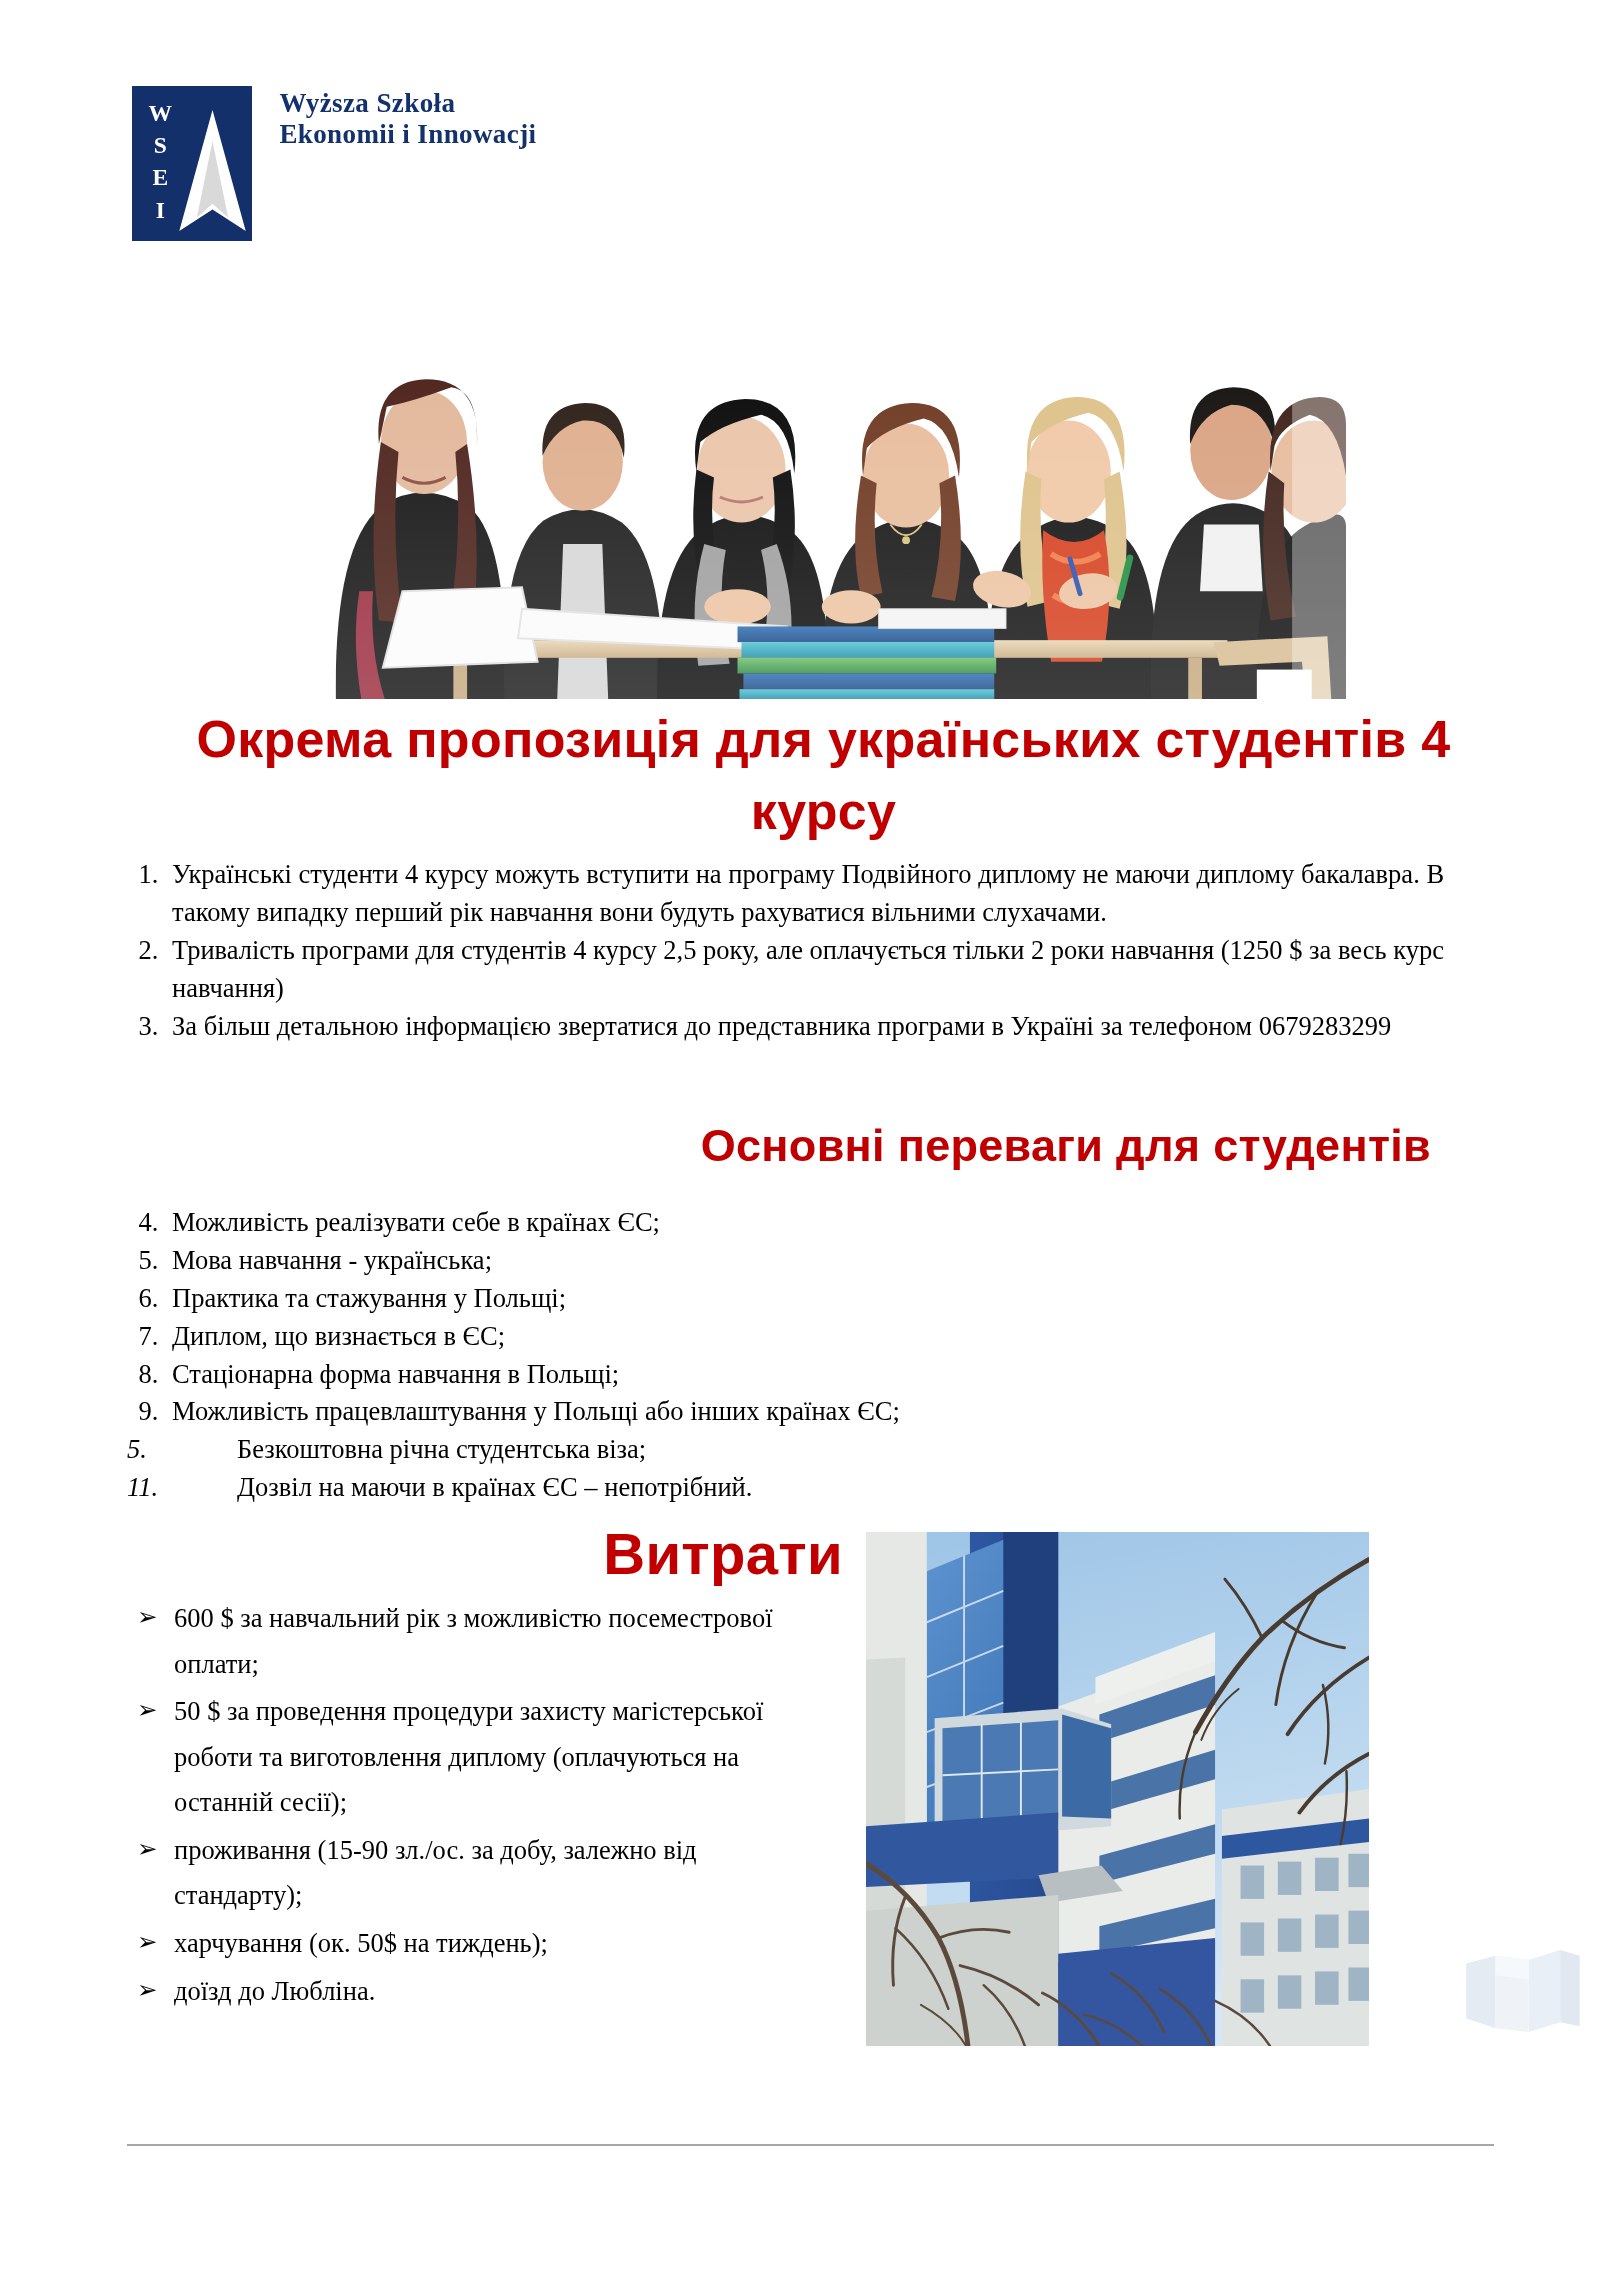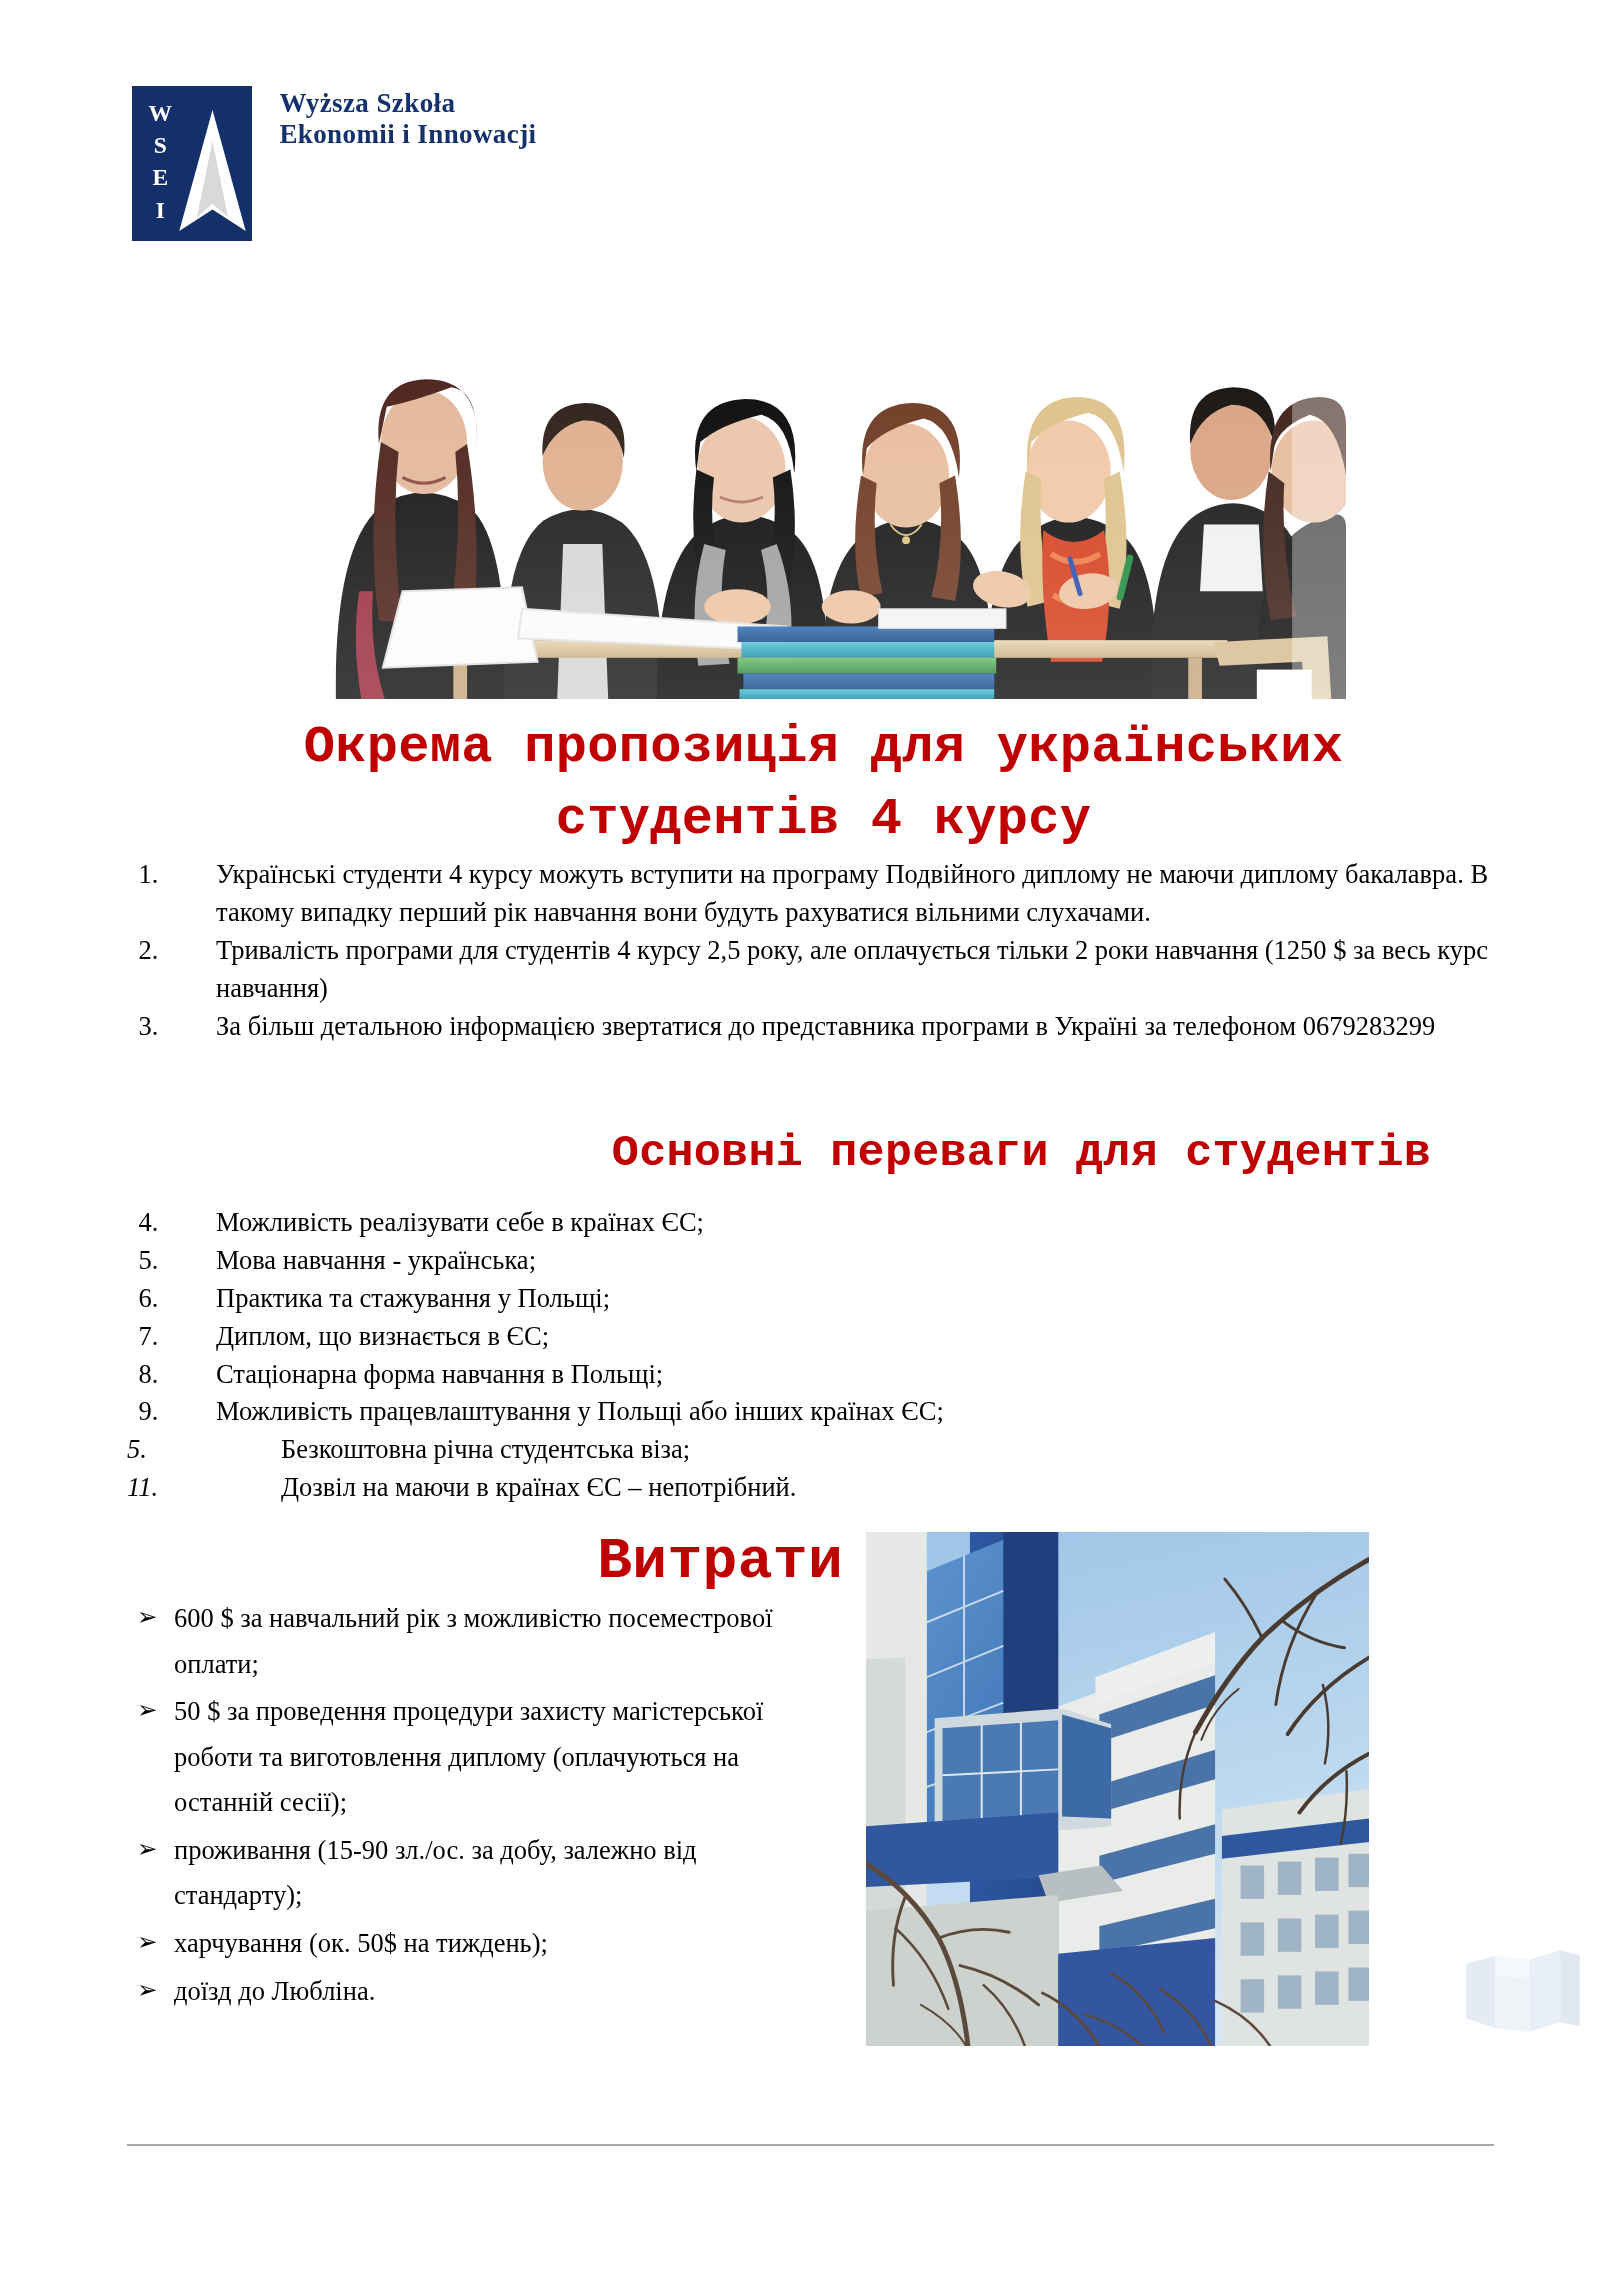--- a/index.html
+++ b/index.html
@@ -89,24 +89,23 @@
     top: 297px;
     width: 1069px;
     height: 402px;
     background: #ffffff;
     overflow: hidden;
   }
 
   
   .red-heading {
     color: #c00000;
-    font-family: Liberation Mono, monospace;
+    font-family: Liberation Sans, sans-serif;
     font-weight: bold;
     letter-spacing: 0.3px;
-    margin-top: 8px;
   }
 
   .h-main {
     position: absolute;
     left: 147px;
     top: 704px;
     width: 1353px;
     text-align: center;
     font-size: 52px;
     line-height: 1.38;
@@ -159,21 +158,20 @@
     width: 110px;
     text-align: left;
     padding-left: 0;
     padding-right: 0;
     font-style: italic;
   }
 
   .oli-txt {
     flex: 1 1 auto;
     text-align: left;
-    margin-left: 44px;
   }
 
   
   .blist {
     position: absolute;
     left: 137px;
     top: 1596px;
     width: 676px;
     font-size: 26.5px;
     line-height: 1.72;

